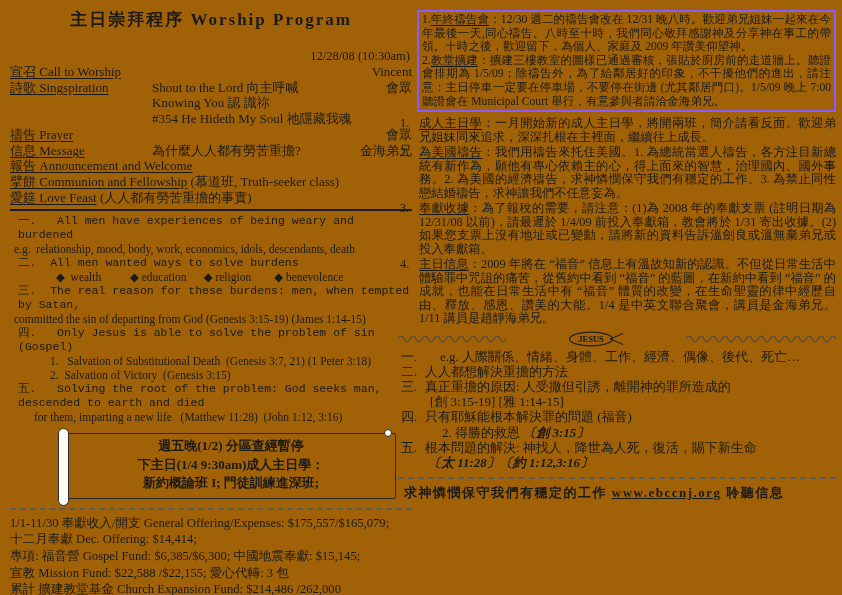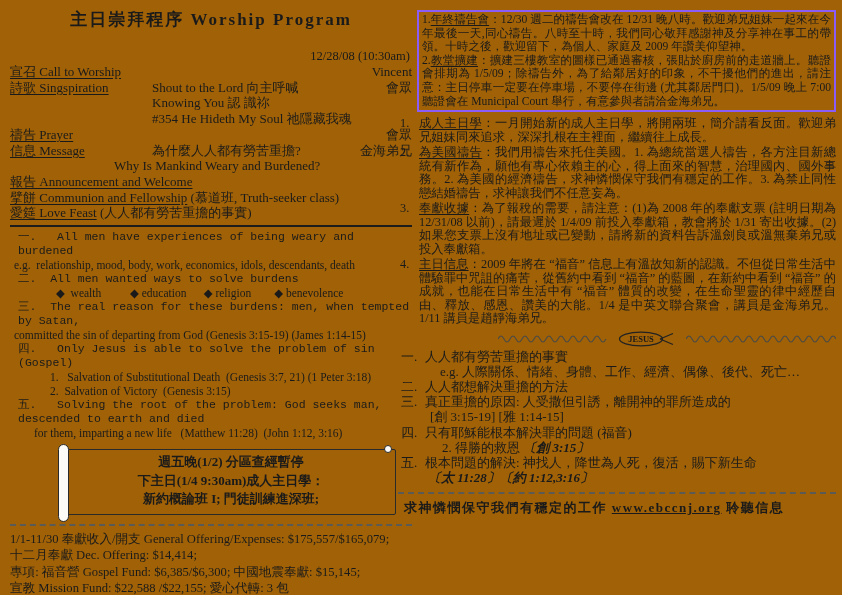--- a/index.html
+++ b/index.html
@@ -50,21 +50,21 @@
   .rp-title { text-align: center; font-size: 15px; font-weight: bold; letter-spacing: 3px; padding-left: 20px; }
   .rbox { border: 2px solid #8b5cf6; margin: 4px 0 0 19px; padding: 1px 3px 2px 3px; }
   .rbox p { font-size: 11.6px; line-height: 13.6px; text-align: justify; }
   .rhead { text-decoration: underline; text-underline-offset: 1.5px; }
   .ritems { margin-top: 5px; }
   .ritem {
     position: relative; padding-left: 21px; margin-bottom: 2px;
     font-size: 12.3px; line-height: 13.5px; text-align: justify;
   }
   .rnum { position: absolute; left: 2px; top: 0; }
-  .fishrow { display: flex; align-items: center; justify-content: flex-end; gap: 10px; margin: 5px 0 2px; }
+  .fishrow { display: flex; align-items: center; justify-content: space-between; gap: 10px; margin: 5px 0 2px; }
   .ro { position: relative; padding-left: 27px; font-size: 13px; line-height: 15.2px; white-space: pre-wrap; }
   .ronum { position: absolute; left: 3px; top: 0; }
   .ro.sub   { padding-left: 42px; }
   .ro.subd  { padding-left: 32px; }
   .ro.sub2  { padding-left: 44px; }
   .ro.sub2b { padding-left: 30px; }
   .ref { font-weight: bold; font-style: italic; }
   .rdash { margin: 7px 0 5px; }
   .rfooter { font-weight: bold; font-size: 13px; letter-spacing: 1.5px; padding-left: 6px; }
   .rfooter .url { text-decoration: underline; font-family: "Liberation Serif", serif; }
@@ -99,21 +99,20 @@
     <div class="prow">
       <span class="pl"><span class="ul">禱告 Prayer</span></span>
       <span class="pc"></span>
       <span class="pw">會眾</span>
     </div>
     <div class="prow">
       <span class="pl"><span class="ul">信息 Message</span></span>
       <span class="pc">為什麼人人都有勞苦重擔?</span>
       <span class="pw">金海弟兄</span>
     </div>
-    <div class="subline">Why Is Mankind Weary and Burdened?</div>
     <div class="fullline"><span class="ul">報告 Announcement  and Welcome</span></div>
     <div class="fullline"><span class="ul">擘餅 Communion and Fellowship</span><span> (慕道班, Truth-seeker class)</span></div>
     <div class="fullline"><span class="ul">愛筵 Love Feast</span><span> (人人都有勞苦重擔的事實)</span></div>
 
     <div class="hr-thick"></div>
 
     <div class="lo i1">一.   All men have experiences of being weary and burdened</div>
     <div class="lo i0">e.g.  relationship, mood, body, work, economics, idols, descendants, death</div>
     <div class="lo i1">二.  All men wanted ways to solve burdens</div>
     <div class="lo i2">◆  wealth          ◆ education      ◆ religion        ◆ benevolence</div>
@@ -176,21 +175,21 @@
       <svg width="58" height="16" viewBox="0 0 58 16">
         <ellipse cx="23" cy="8" rx="21.5" ry="6.8" fill="none" stroke="#222" stroke-width="1.3"></ellipse>
         <path d="M42 8 L55 2.5 M42 8 L55 13.5" fill="none" stroke="#222" stroke-width="1.3"></path>
         <text x="23" y="11" text-anchor="middle" font-size="8.5" font-weight="bold" fill="#1a1a1a" font-family="Liberation Serif, serif">JESUS</text>
       </svg>
       <svg width="150" height="10" viewBox="0 0 150 10">
           <path d="M0 5 Q3 -1 6 5 T12 5 T18 5 T24 5 T30 5 T36 5 T42 5 T48 5 T54 5 T60 5 T66 5 T72 5 T78 5 T84 5 T90 5 T96 5 T102 5 T108 5 T114 5 T120 5 T126 5 T132 5 T138 5 T144 5 T150 5" fill="none" stroke="#4a4a46" stroke-width="1.1"></path>
         </svg>
     </div>
 
-    <div class="ro"><span class="ronum">一.</span><span>人人都有勞苦重擔的事實</span></div>
+    <div class="ro"><span class="ronum">一.</span></div>
     <div class="ro sub">e.g. 人際關係、情緒、身體、工作、經濟、偶像、後代、死亡…</div>
     <div class="ro"><span class="ronum">二.</span><span>人人都想解決重擔的方法</span></div>
     <div class="ro"><span class="ronum">三.</span><span>真正重擔的原因: 人受撒但引誘，離開神的罪所造成的</span></div>
     <div class="ro subd">[創 3:15-19] [雅 1:14-15]</div>
     <div class="ro"><span class="ronum">四.</span><span>只有耶穌能根本解決罪的問題 (福音)</span></div>
     <div class="ro sub2"><span>2. 得勝的救恩 </span><span class="ref">〔創 3:15〕</span></div>
     <div class="ro"><span class="ronum">五.</span><span>根本問題的解決: 神找人，降世為人死，復活，賜下新生命</span></div>
     <div class="ro sub2b"><span class="ref">〔太 11:28〕〔約 1:12,3:16〕</span></div>
 
     <div class="dash rdash"></div>

